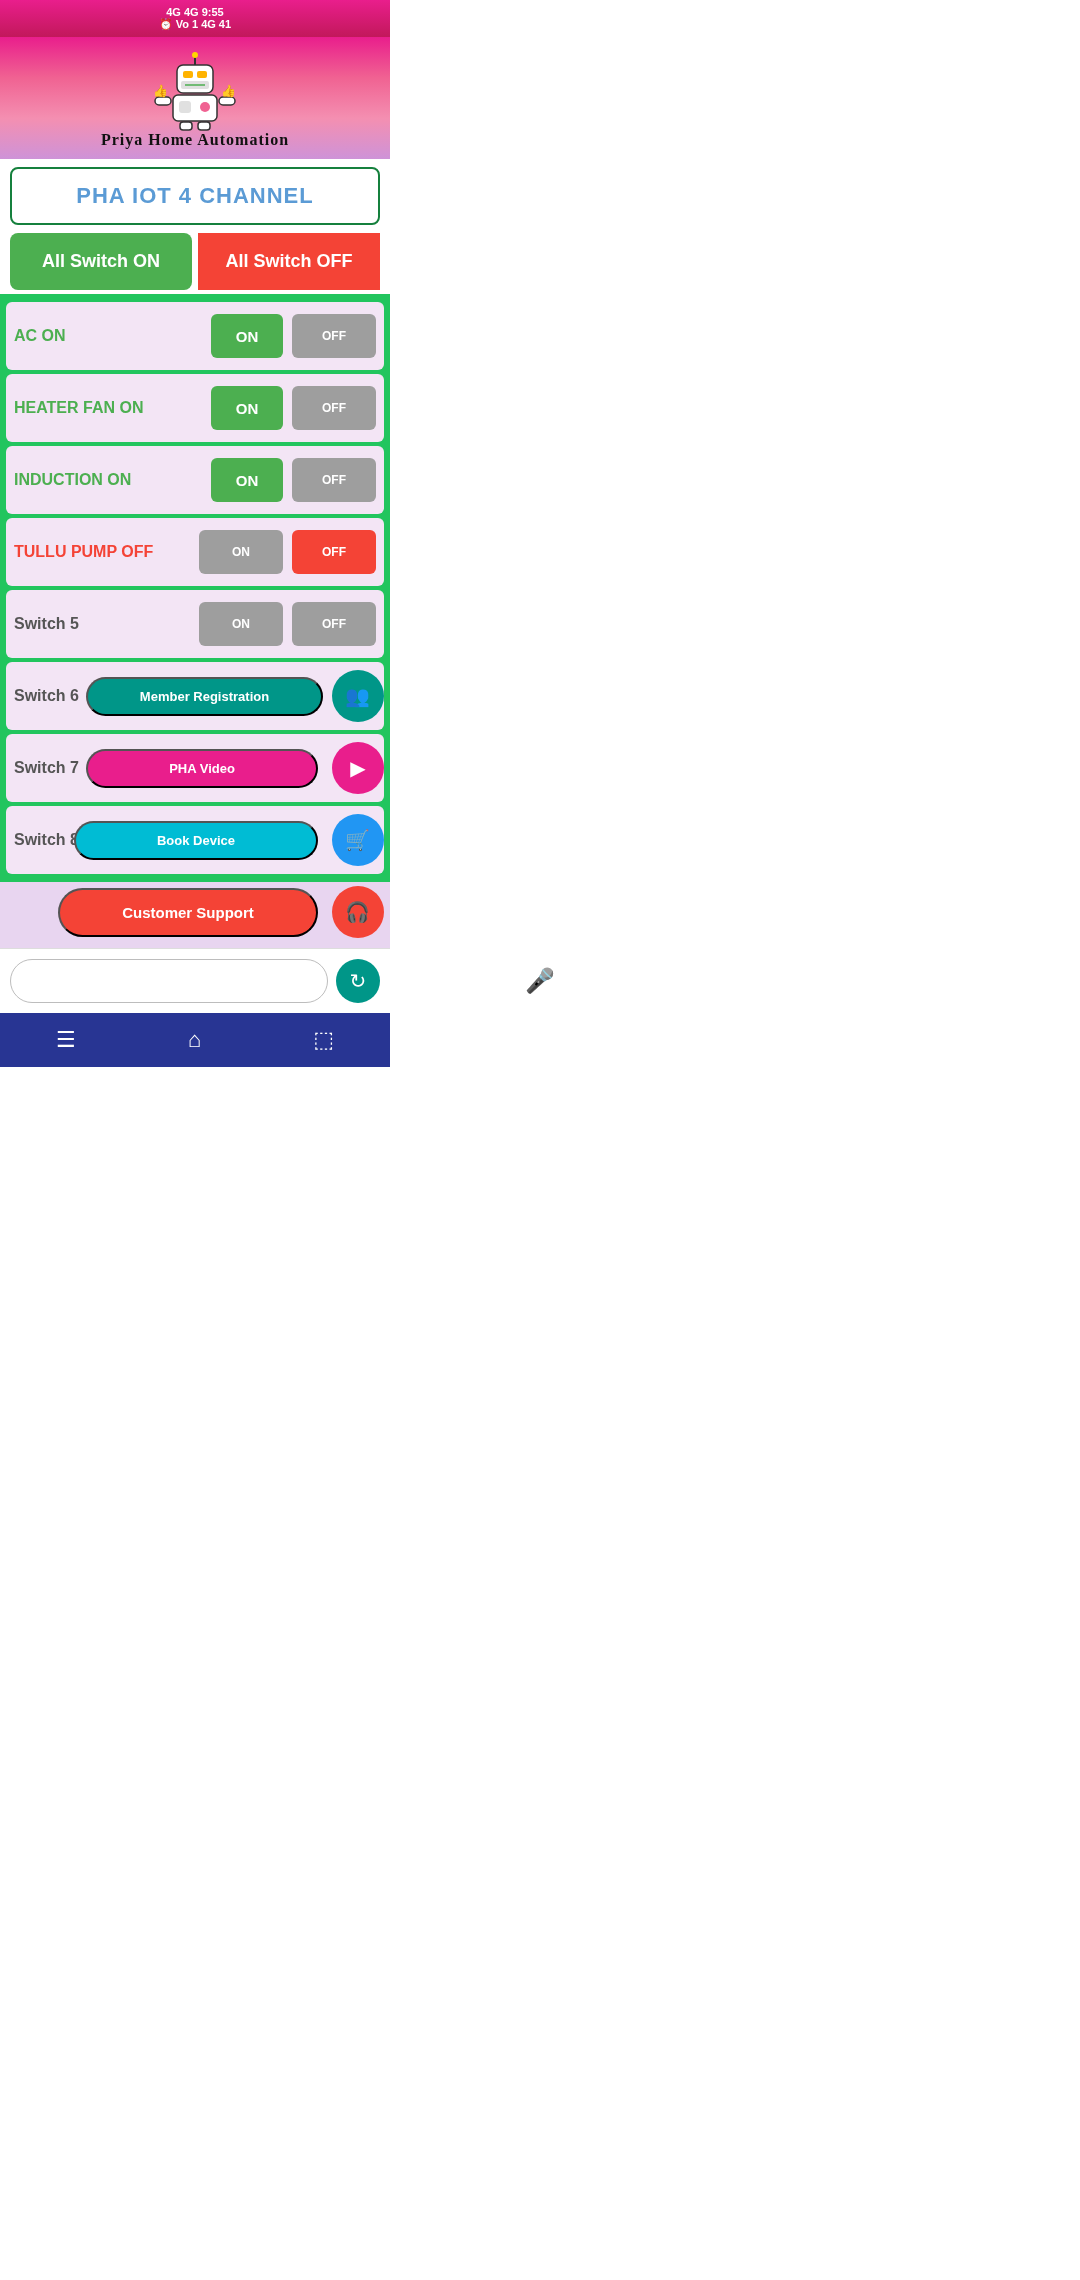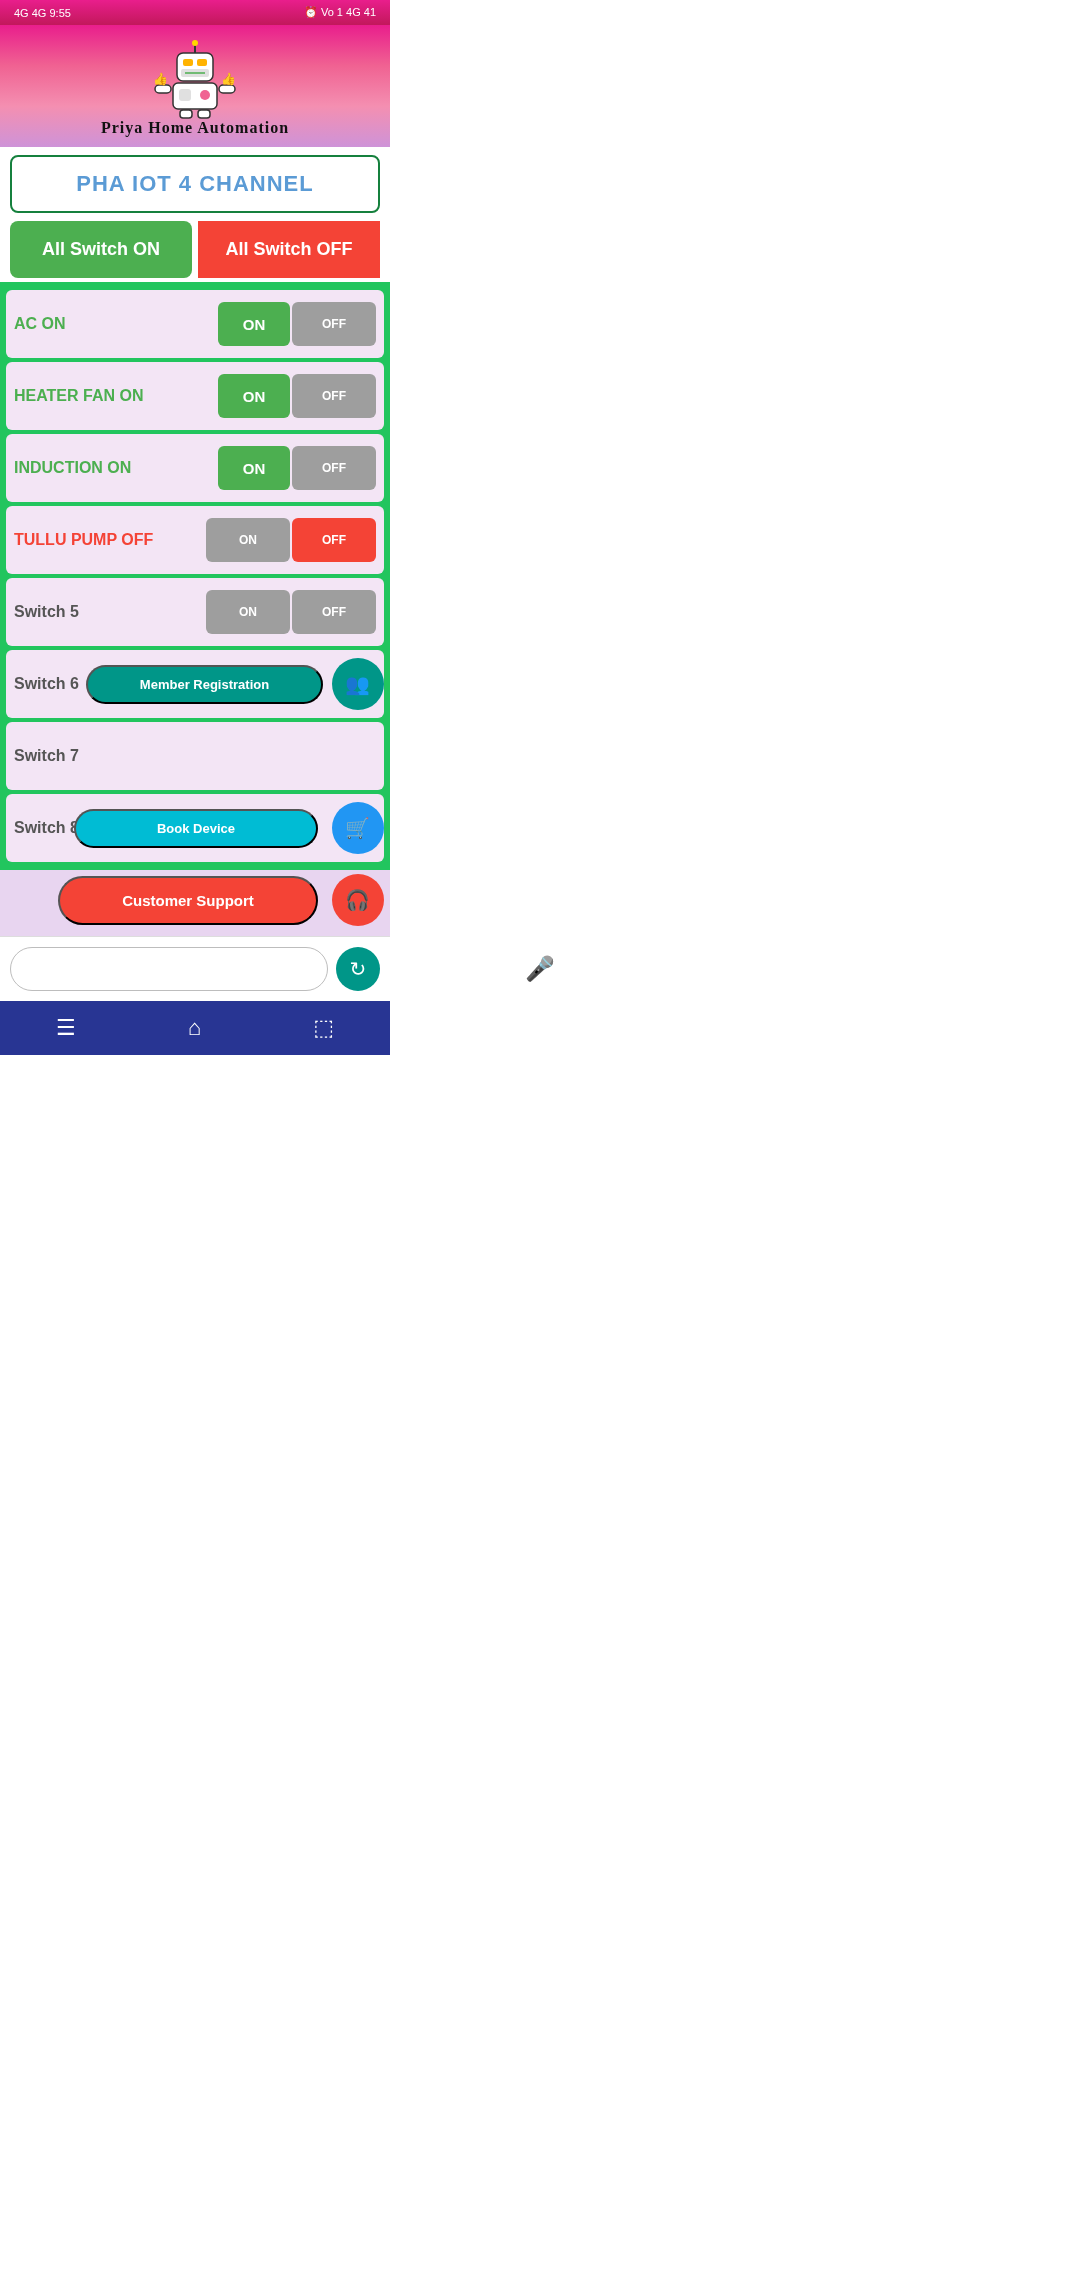--- a/index.html
+++ b/index.html
@@ -14,21 +14,22 @@
 
     
     .status-bar {
       background: linear-gradient(to bottom, #e91e8c, #c2185b);
       color: white;
       display: flex;
       justify-content: space-between;
       align-items: center;
       padding: 6px 14px;
       font-size: 11px;
-      font-weight: normal;
+      font-weight: bold;
+      flex-direction: column;
     }
 
     
     .header-gradient {
       background: linear-gradient(to bottom, #e91e8c, #f06292, #f48fb1, #ce93d8);
       display: flex;
       flex-direction: column;
       align-items: center;
       padding: 14px 10px 10px;
     }
@@ -113,21 +114,21 @@
       flex: 1;
       font-size: 16px;
       font-weight: bold;
     }
     .switch-label.green { color: #4caf50; }
     .switch-label.red { color: #f44336; }
     .switch-label.gray { color: #555; }
 
     .switch-btn-group {
       display: flex;
-      gap: 2px;
+      gap: 9px;
     }
     .btn-on {
       background: #4caf50;
       color: white;
       border: none;
       border-radius: 6px;
       width: 72px;
       height: 44px;
       font-size: 15px;
       font-weight: bold;
@@ -321,20 +322,24 @@
   <div class="switch-row" style="position:relative; overflow:visible; z-index:10;">
     <span class="switch-label gray">Switch 6</span>
     <div style="display:flex; align-items:center; gap:1px; position:absolute; right:0; left:80px;">
       <button class="float-banner banner-teal" style="font-size:13px; padding:10px 8px;">Member Registration</button>
       <button class="float-icon-btn icon-teal">👥</button>
     </div>
   </div>
 
   <div class="switch-row" style="position:relative; overflow:visible; z-index:9;">
     <span class="switch-label gray">Switch 7</span>
+    <div style="display:flex; align-items:center; gap:6px; position:absolute; right:0; left:80px;">
+      <button class="float-banner banner-pink" style="font-size:13px; padding:10px 8px;">PHA Video</button>
+      <button class="float-icon-btn icon-pink">▶</button>
+    </div>
   </div>
 
   <div class="switch-row" style="position:relative; overflow:visible; z-index:8;">
     <span class="switch-label gray">Switch 8</span>
     <div style="display:flex; align-items:center; gap:6px; position:absolute; right:0; left:68px;">
       <button class="float-banner banner-cyan" style="font-size:13px; padding:10px 8px;">Book Device</button>
       <button class="float-icon-btn icon-blue">🛒</button>
     </div>
   </div>
 

